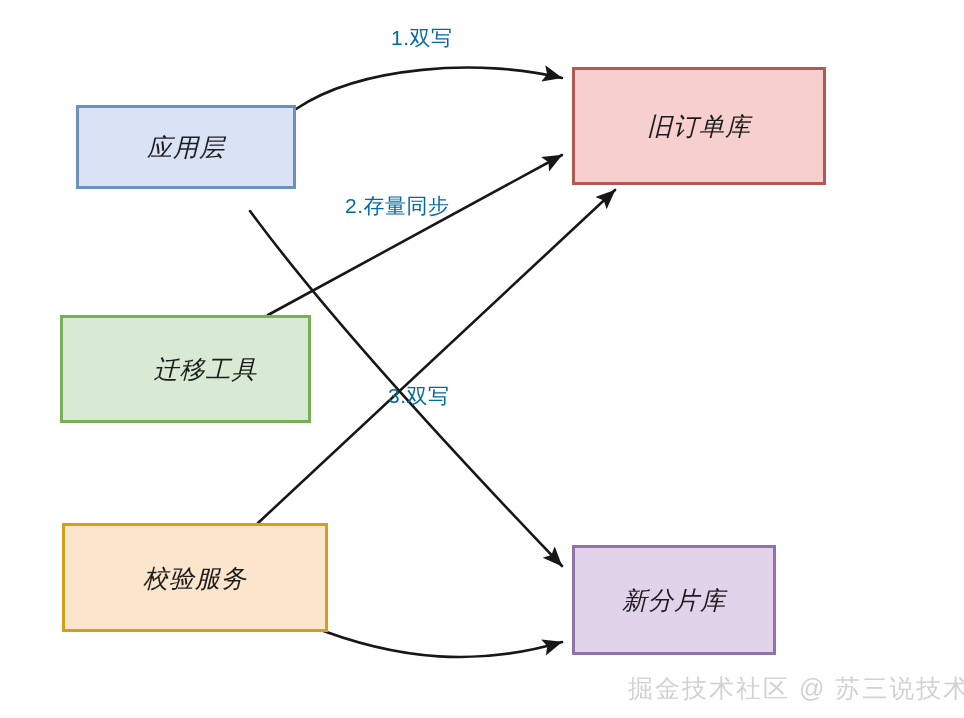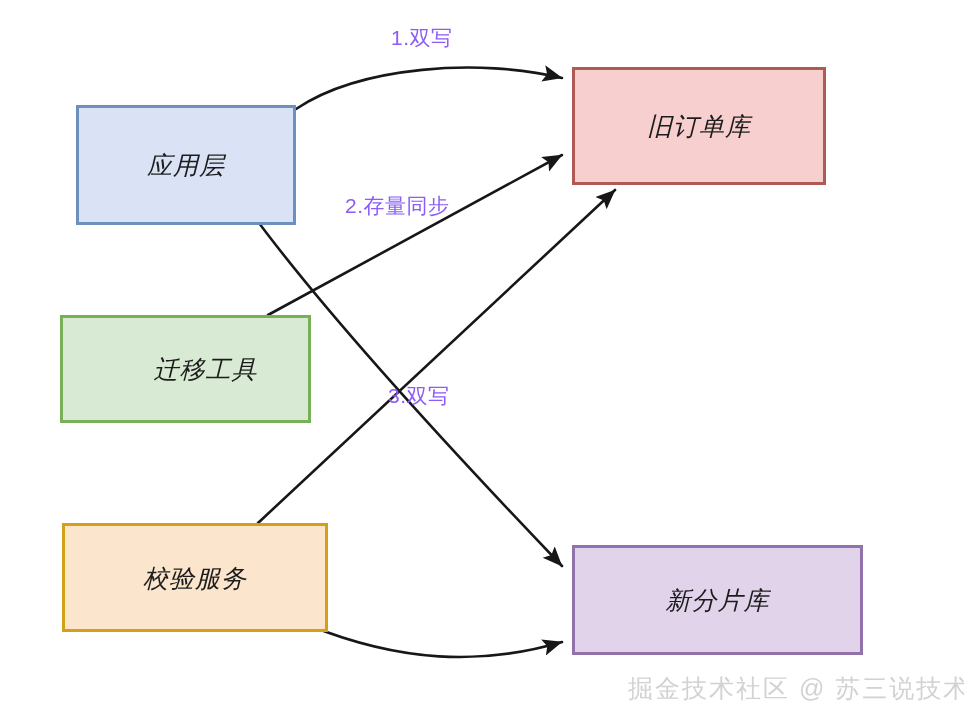--- a/index.html
+++ b/index.html
@@ -40,21 +40,21 @@
     color: #1c1c1c;
     letter-spacing: 1px;
     font-weight: 400;
     line-height: 1.2;
     user-select: none;
   }
   .edge-label {
     position: absolute;
     z-index: 4;
     font-size: 21px;
-    color: #8b5cf6;
+    color: #0369a1;
     white-space: nowrap;
     background: transparent;
     letter-spacing: 0.5px;
     user-select: none;
   }
   .watermark {
     position: absolute;
     z-index: 6;
     font-size: 25px;
     color: #d2d2d4;
@@ -76,37 +76,37 @@
     </defs>
     <g id="edges-group">
         <path d="M 296,109 C 360,66 480,58 562,78" fill="none" stroke="#171717" stroke-width="2.6" stroke-linecap="round" marker-end="url(#arrowhead)"></path>
         <path d="M 250,211 C 330,320 470,470 562,566" fill="none" stroke="#171717" stroke-width="2.6" stroke-linecap="round" marker-end="url(#arrowhead)"></path>
         <path d="M 268,315 L 562,155" fill="none" stroke="#171717" stroke-width="2.6" stroke-linecap="round" marker-end="url(#arrowhead)"></path>
         <path d="M 258,523 L 615,190" fill="none" stroke="#171717" stroke-width="2.6" stroke-linecap="round" marker-end="url(#arrowhead)"></path>
         <path d="M 308,625 C 400,662 480,666 562,642" fill="none" stroke="#171717" stroke-width="2.6" stroke-linecap="round" marker-end="url(#arrowhead)"></path>
       </g>
   </svg>
 
-  <div class="node-box" id="node-0" style="left: 76px; top: 105px; width: 220px; height: 120px; background: rgb(218, 227, 245); border-color: rgb(110, 144, 191);">
+  <div class="node-box" id="node-0" style="left: 76px; top: 105px; width: 220px; height: 84px; background: rgb(218, 227, 245); border-color: rgb(110, 144, 191);">
     <span class="node-label">应用层</span>
   </div>
 
   <div class="node-box" id="node-1" style="left: 60px; top: 315px; width: 251px; height: 108px; background: rgb(217, 234, 212); border-color: rgb(120, 176, 88); padding-left: 40px;">
     <span class="node-label">迁移工具</span>
   </div>
 
   <div class="node-box" id="node-2" style="left: 62px; top: 523px; width: 266px; height: 109px; background: rgb(252, 229, 205); border-color: rgb(212, 160, 23);">
     <span class="node-label">校验服务</span>
   </div>
 
   <div class="node-box" id="node-3" style="left: 572px; top: 67px; width: 254px; height: 118px; background: rgb(248, 207, 207); border-color: rgb(176, 90, 86);">
     <span class="node-label">旧订单库</span>
   </div>
 
-  <div class="node-box" id="node-4" style="left: 572px; top: 545px; width: 291px; height: 110px; background: rgb(225, 211, 234); border-color: rgb(146, 114, 171);">
+  <div class="node-box" id="node-4" style="left: 572px; top: 545px; width: 204px; height: 110px; background: rgb(225, 211, 234); border-color: rgb(146, 114, 171);">
     <span class="node-label">新分片库</span>
   </div>
 
   <div class="edge-label" id="elabel-0" style="left: 391px; top: 24px;">1.双写</div>
   <div class="edge-label" id="elabel-1" style="left: 388px; top: 382px;">3.双写</div>
   <div class="edge-label" id="elabel-2" style="left: 345px; top: 192px;">2.存量同步</div>
 
   <div class="watermark" id="watermark" style="left: 628px; top: 672px; color: rgb(210, 210, 212);">掘金技术社区 @ 苏三说技术</div>
 
 </div>

